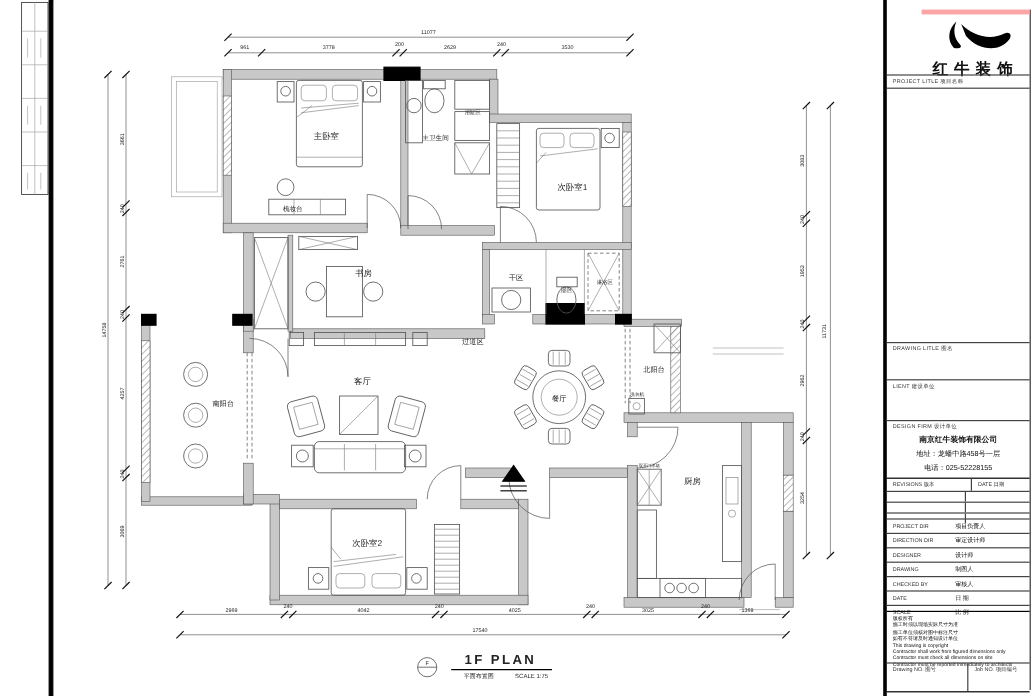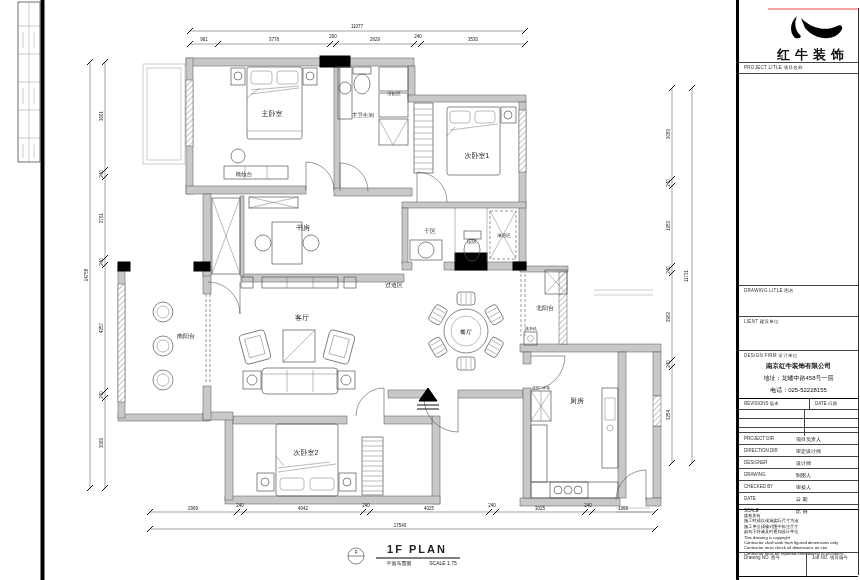--- a/index.html
+++ b/index.html
@@ -423,21 +423,21 @@
       <text x="670" y="226" font-size="4.5" text-anchor="middle" transform="rotate(-90 670 226)">1953</text>
       <text x="670" y="270" font-size="4.5" text-anchor="middle" transform="rotate(-90 670 270)">240</text>
       <text x="670" y="317" font-size="4.5" text-anchor="middle" transform="rotate(-90 670 317)">2962</text>
       <text x="670" y="364" font-size="4.5" text-anchor="middle" transform="rotate(-90 670 364)">240</text>
       <text x="670" y="415" font-size="4.5" text-anchor="middle" transform="rotate(-90 670 415)">3254</text>
       <text x="688" y="276" font-size="4.5" text-anchor="middle" transform="rotate(-90 688 276)">11731</text>
     </svg>
 
   <div class="tblock">
     <div class="tb-right-edge"></div>
-    <div class="tb-abs" style="top:8px;height:54px;border-top:2px solid #fca5a5;margin-left:29px;">
+    <div class="tb-abs" style="top:8px;height:54px;border-top:4px solid #fca5a5;margin-left:29px;">
       <div style="text-align:center;margin-top:2px;">
         <svg width="64" height="32" viewBox="0 0 64 32">
           <path d="M14,26 C8,20 9,10 16,4 C13,11 14,18 19,23 C21,25 19,27 14,26 Z" fill="#000"></path>
           <path d="M20,6 C30,16 44,20 56,14 C60,12 63,15 60,19 C52,30 34,28 24,16 Z" fill="#000"></path>
         </svg>
       </div>
       <div class="logo-name">红牛装饰</div>
     </div>
     <div class="tb-abs rule" style="top:62px;height:11px;">
       <div class="lab">PROJECT LITLE  项目名称</div>

